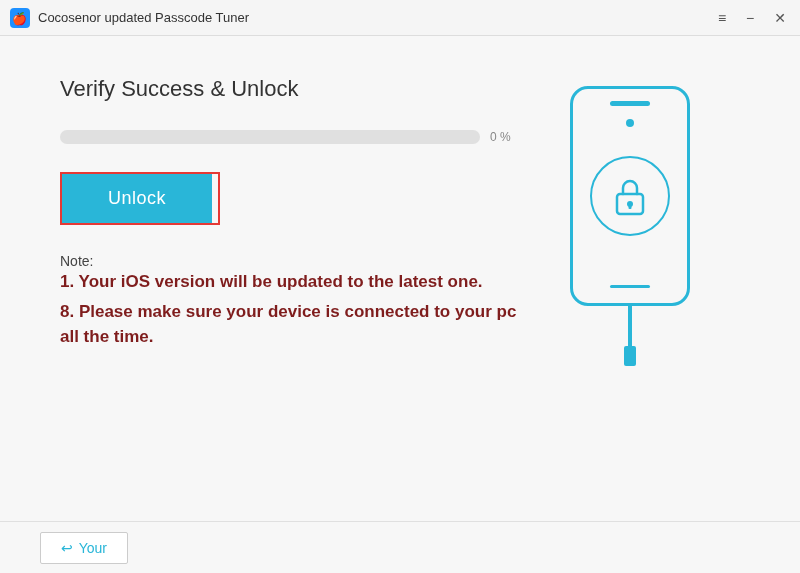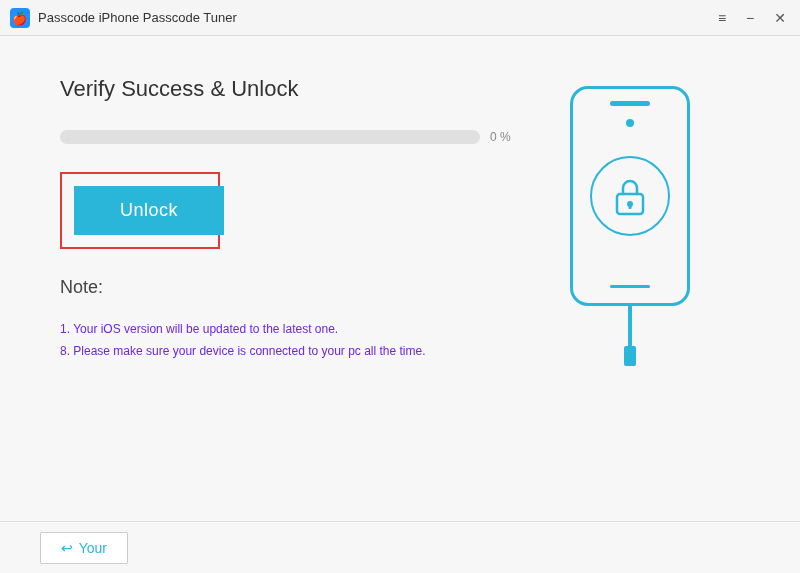--- a/index.html
+++ b/index.html
@@ -119,21 +119,21 @@
       font-size: 12px;
       color: #888;
       white-space: nowrap;
       min-width: 30px;
     }
 
     
     .unlock-btn-wrapper {
       border: 2px solid #e53935;
       display: inline-block;
-      padding: 12px;
+      padding: 0;
       margin-bottom: 24px;
       width: 160px;
     }
 
     .unlock-btn {
       background: #29b6d8;
       color: #fff;
       border: none;
       padding: 14px 0;
       width: 150px;
@@ -143,30 +143,31 @@
       letter-spacing: 0.5px;
       display: block;
     }
 
     
     .notes-section {
       margin-top: 4px;
     }
 
     .note-title {
-      font-size: 18px;
+      font-size: 14px;
       color: #444;
-      margin-bottom: 22px;
+      margin-bottom: 0;
     }
 
     .note-item {
-      font-size: 12px;
-      color: #6d28d9;
+      font-size: 17px;
+      color: #7f1d1d;
       margin-bottom: 4px;
       line-height: 1.5;
+      font-weight: bold;
     }
 
     
     .bottom-bar {
       background: #f7f7f7;
       border-top: 1px solid #e0e0e0;
       height: 52px;
       display: flex;
       align-items: center;
       padding: 0 40px;
@@ -283,21 +284,21 @@
 </head>
 <body>
 
 <div class="title-bar">
   <div class="title-bar-icon">
     <svg width="20" height="20" viewBox="0 0 20 20">
       <rect width="20" height="20" rx="4" fill="#1e90ff"></rect>
       <text x="10" y="15" text-anchor="middle" font-size="12" fill="white">🍎</text>
     </svg>
   </div>
-  <span class="title-bar-title">Passcode iPhone Passcode Tuner</span>
+  <span class="title-bar-title">Cocosenor updated Passcode Tuner</span>
   <div class="title-bar-controls">
     <span class="title-bar-btn">≡</span>
     <span class="title-bar-btn">−</span>
     <span class="title-bar-btn">✕</span>
   </div>
 </div>
 
 <div class="main">
   <div class="content-wrapper">
 

